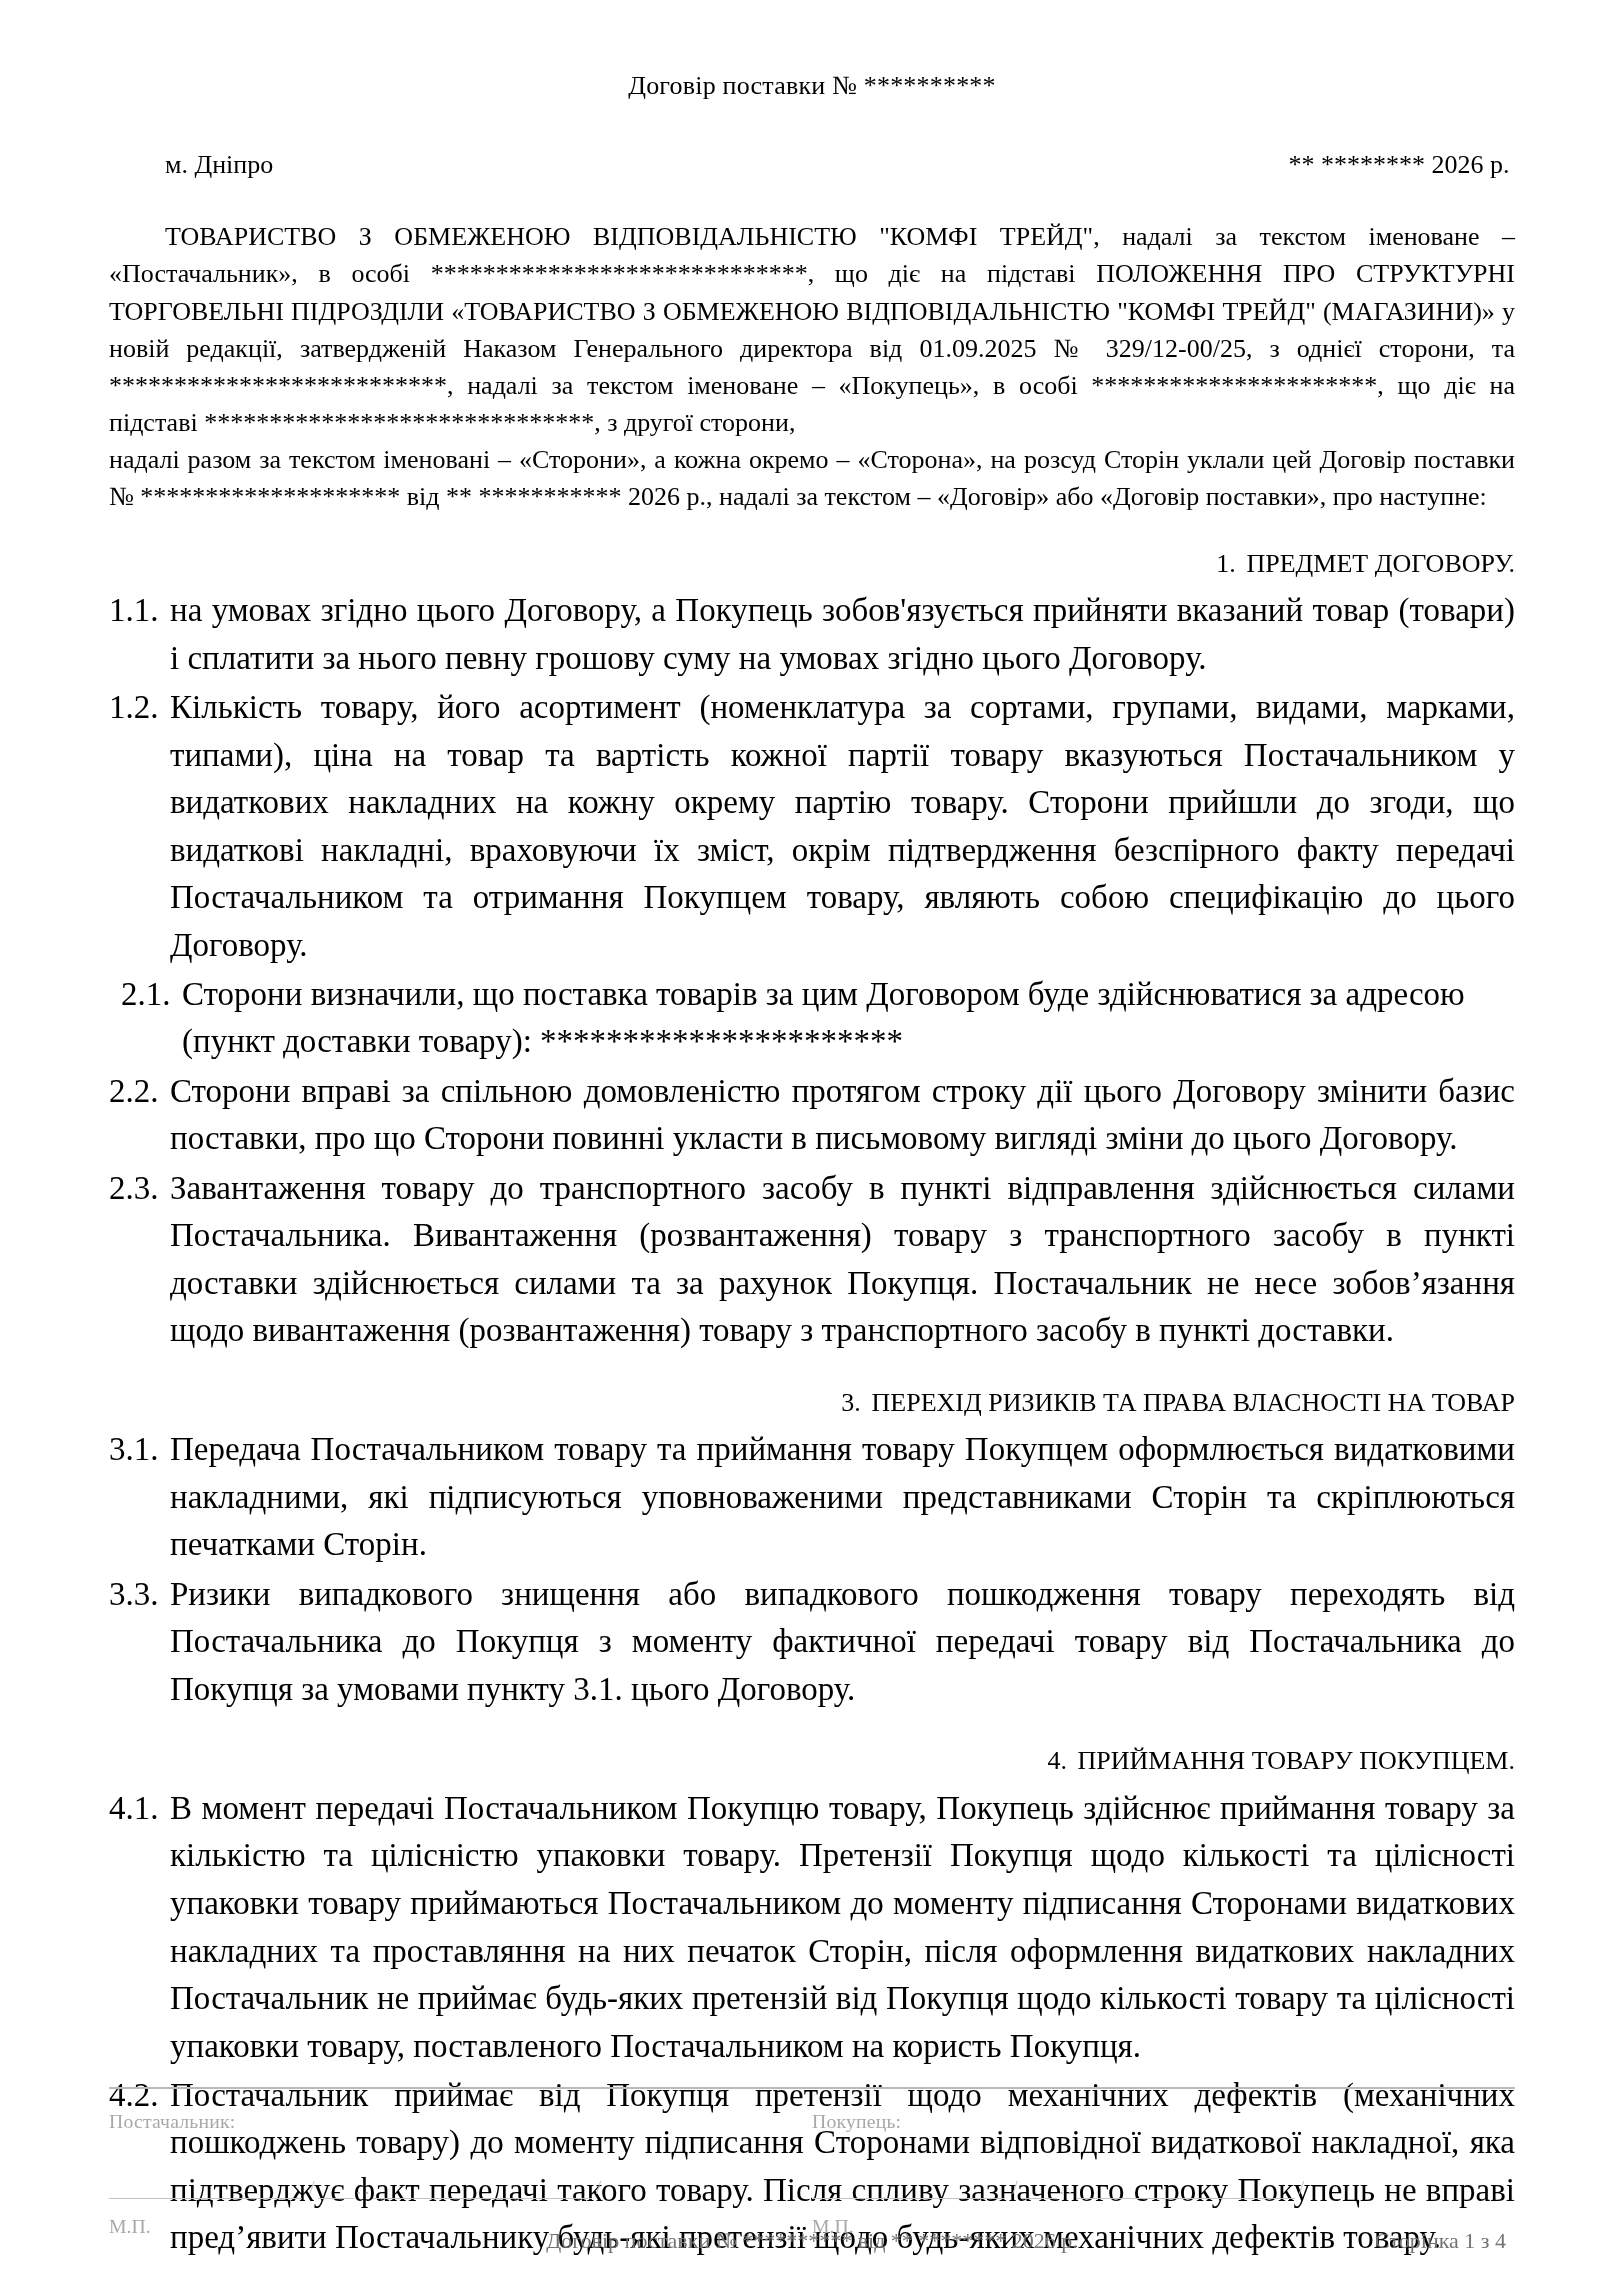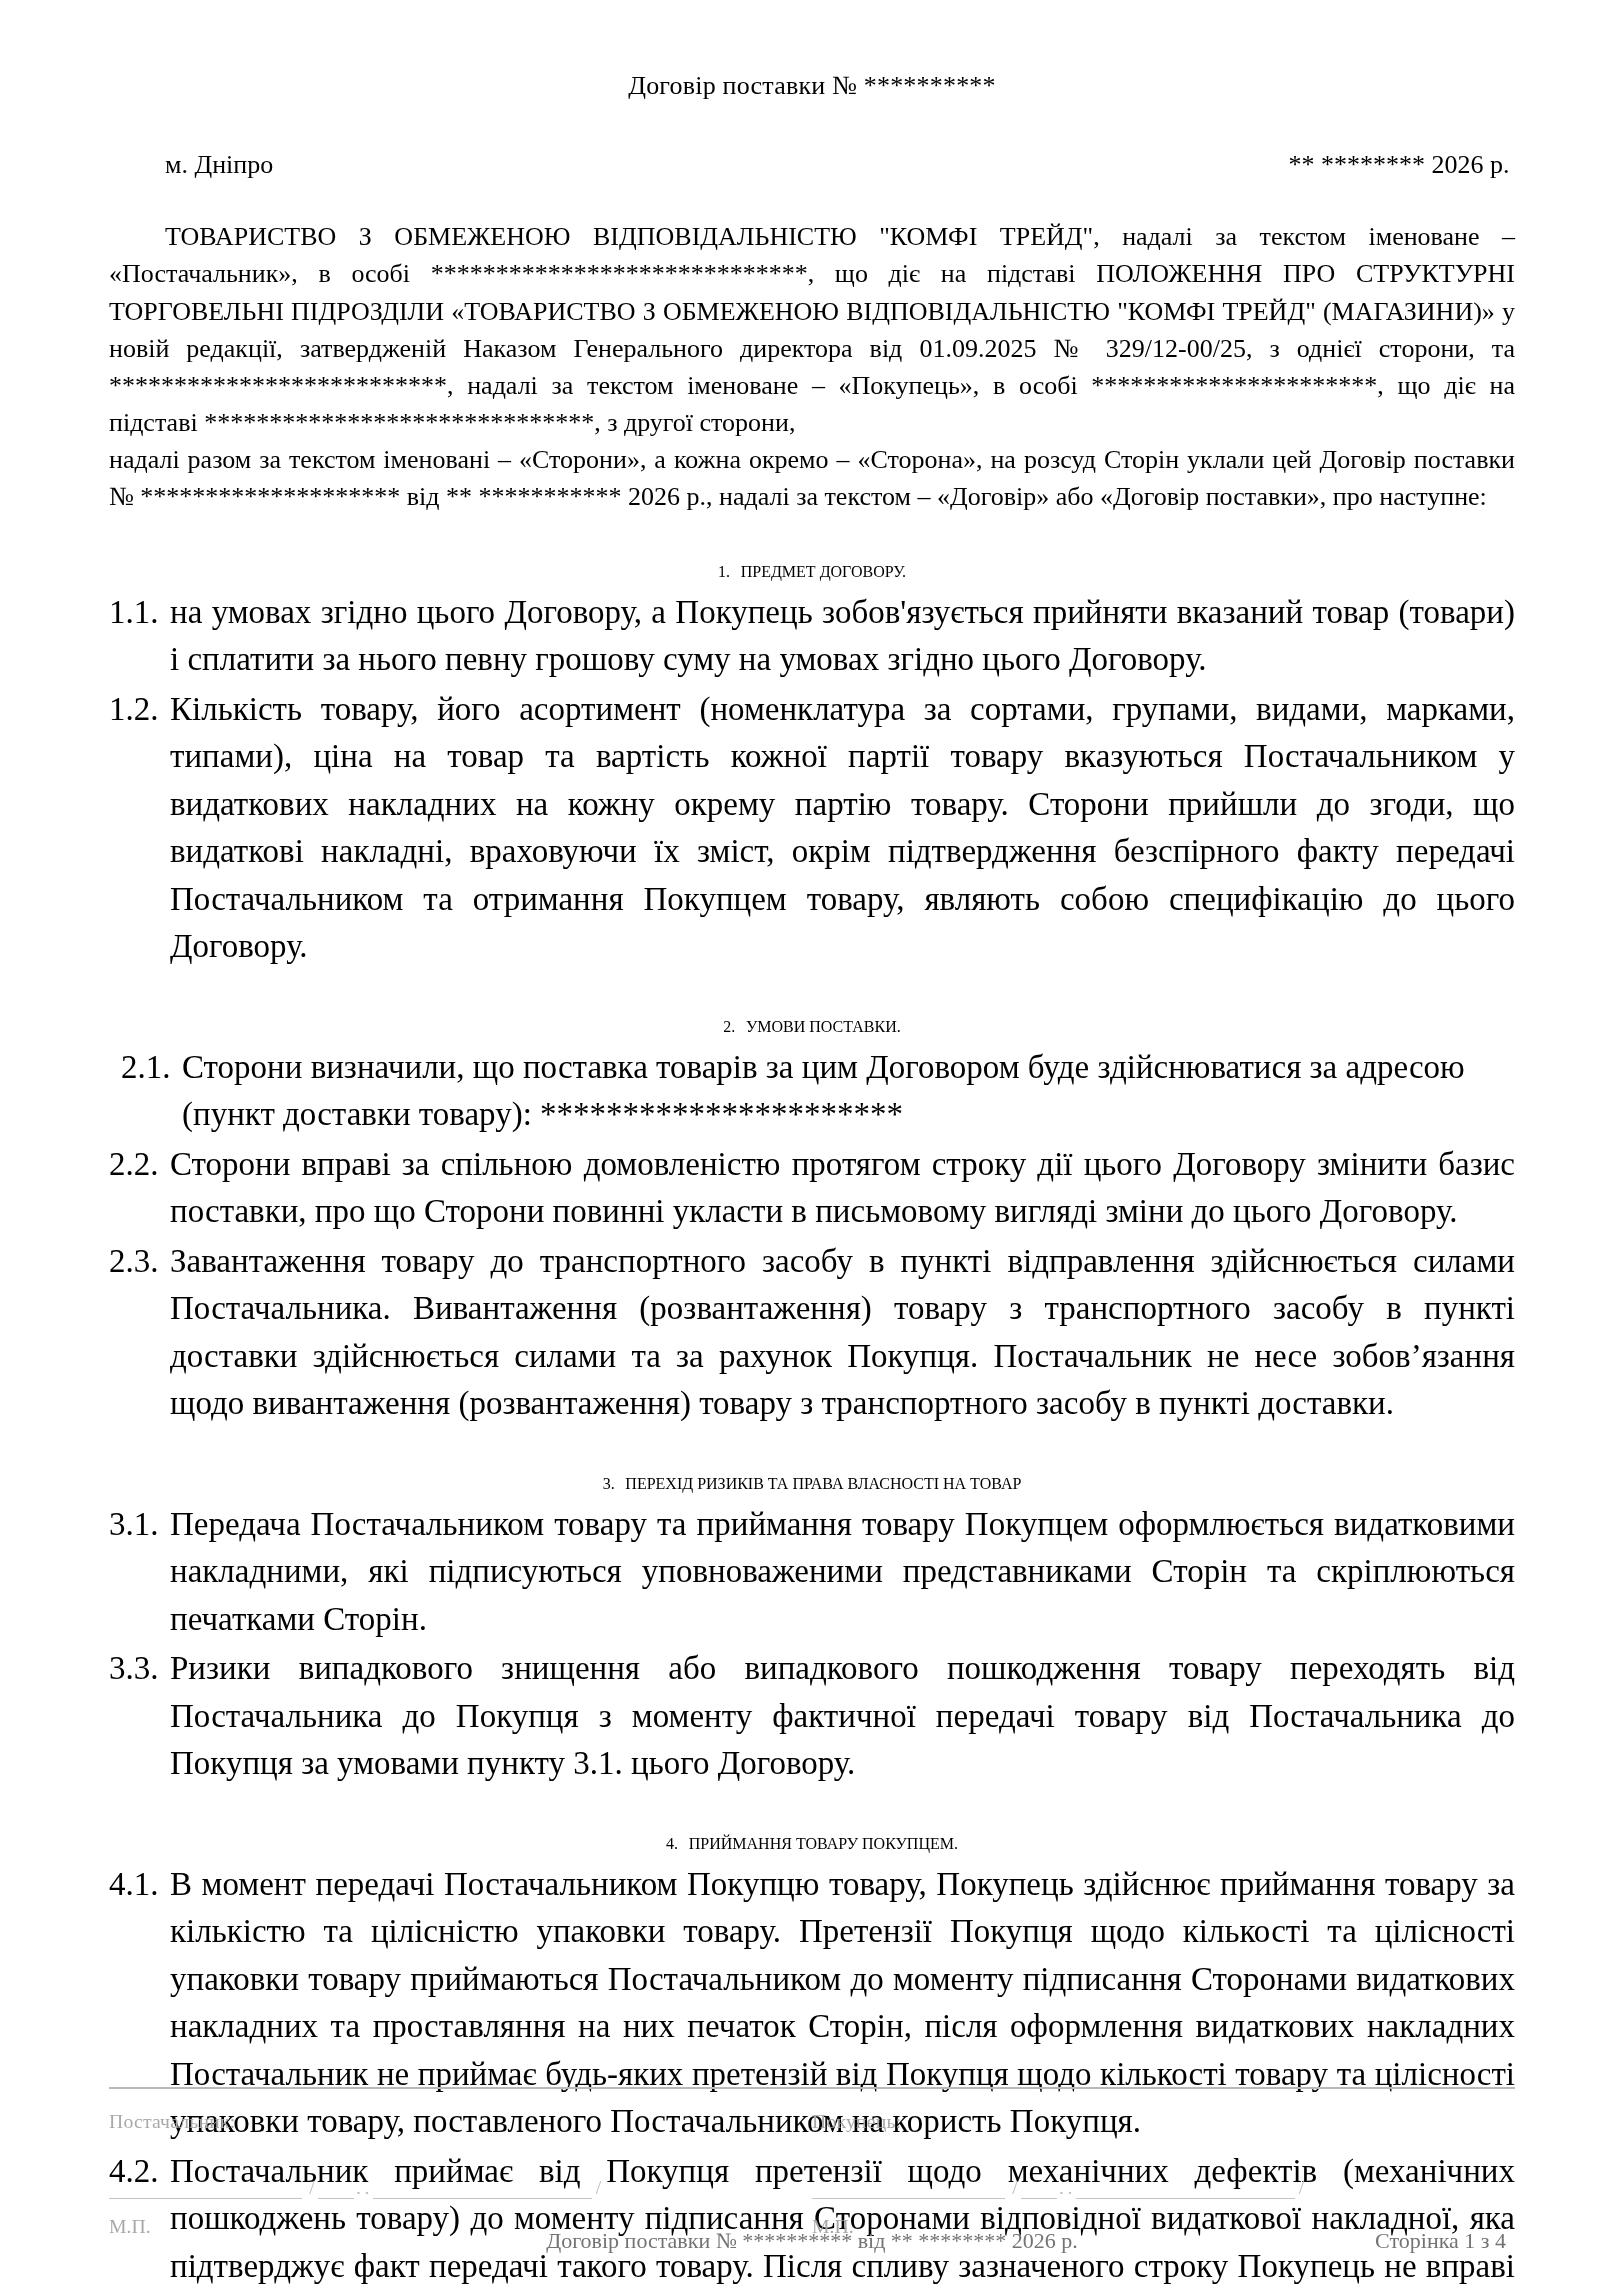--- a/index.html
+++ b/index.html
@@ -57,24 +57,24 @@
     text-align: justify;
     text-justify: inter-word;
     hyphens: manual;
   }
   .intro p { margin: 0; }
   .intro p.first { text-indent: 56px; }
   .intro p.cont { margin-top: 0; }
 
   
   .section-heading {
-    text-align: center;
-    font-size: 16px;
+    text-align: right;
+    font-size: 26px;
     line-height: 1.25;
-    margin-top: 46px;
+    margin-top: 32px;
     margin-bottom: 7.2px;
   }
   .section-heading .num { margin-right: 10.7px; }
 
   
   .clause {
     position: relative;
     font-size: 33px;
     line-height: 1.44;
     padding-left: 61px;
@@ -192,23 +192,20 @@
     </div>
     <div class="clause">
       <span class="cnum">1.1.</span>
       <span class="ctext">на умовах згідно цього Договору, а Покупець зобов'язується прийняти вказаний товар (товари) і сплатити за нього певну грошову суму на умовах згідно цього Договору.</span>
     </div>
     <div class="clause">
       <span class="cnum">1.2.</span>
       <span class="ctext">Кількість товару, його асортимент (номенклатура за сортами, групами, видами, марками, типами), ціна на товар та вартість кожної партії товару вказуються Постачальником у видаткових накладних на кожну окрему партію товару. Сторони прийшли до згоди, що видаткові накладні, враховуючи їх зміст, окрім підтвердження безспірного факту передачі Постачальником та отримання Покупцем товару, являють собою специфікацію до цього Договору.</span>
     </div>
 
-    <div class="section-heading">
-      <span class="num">2.</span><span>УМОВИ ПОСТАВКИ.</span>
-    </div>
     <div class="clause noj">
       <span class="cnum">2.1.</span>
       <span class="ctext">Сторони визначили, що поставка товарів за цим Договором буде здійснюватися за адресою (пункт доставки товару): **********************</span>
     </div>
     <div class="clause">
       <span class="cnum">2.2.</span>
       <span class="ctext">Сторони вправі за спільною домовленістю протягом строку дії цього Договору змінити базис поставки, про що Сторони повинні укласти в письмовому вигляді зміни до цього Договору.</span>
     </div>
     <div class="clause">
       <span class="cnum">2.3.</span>

